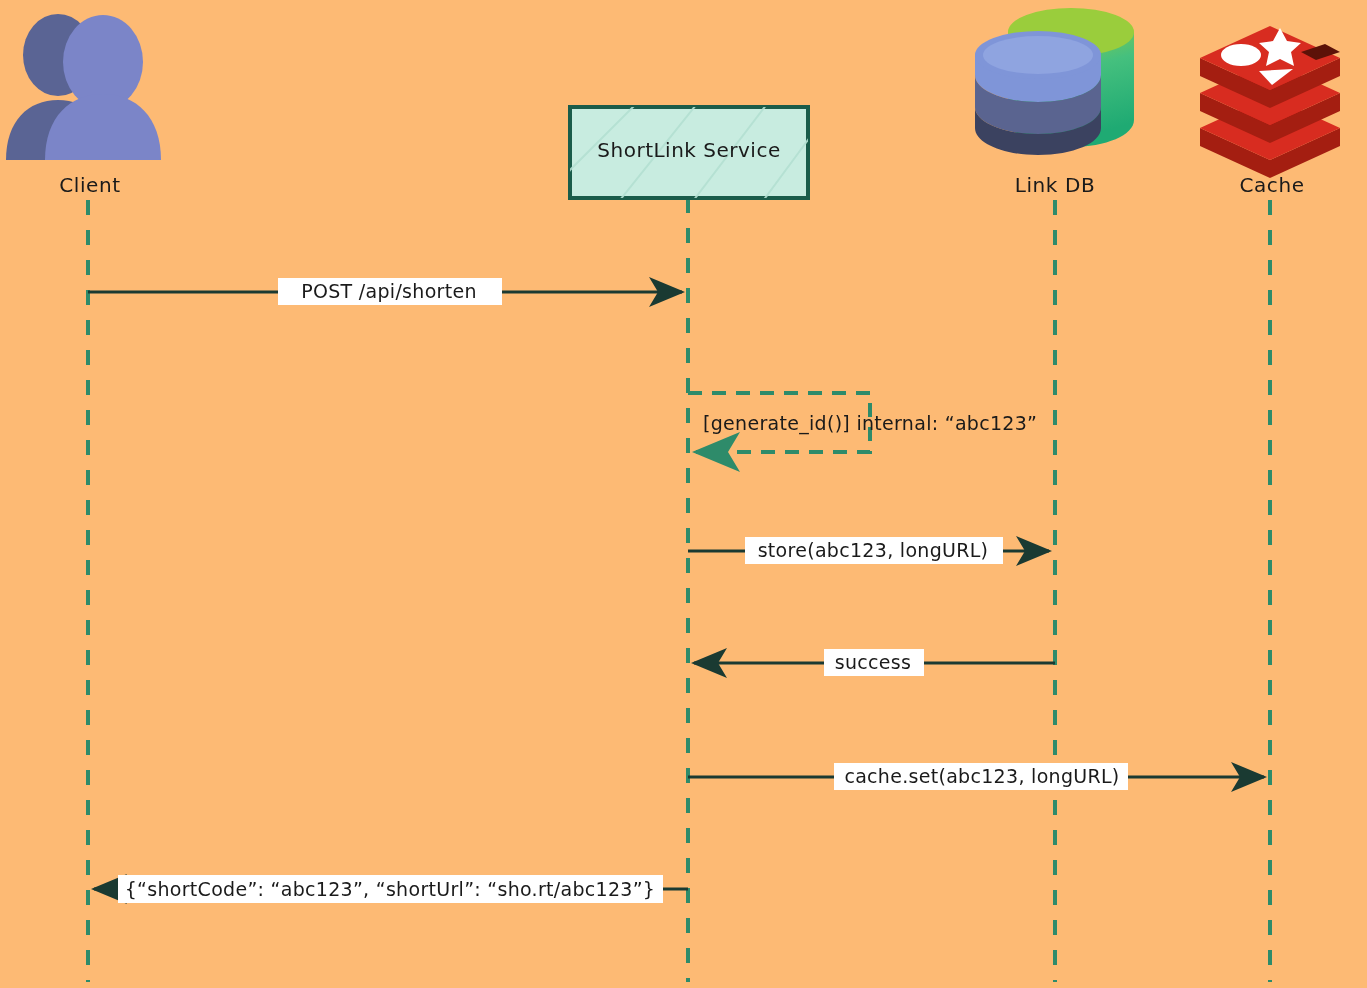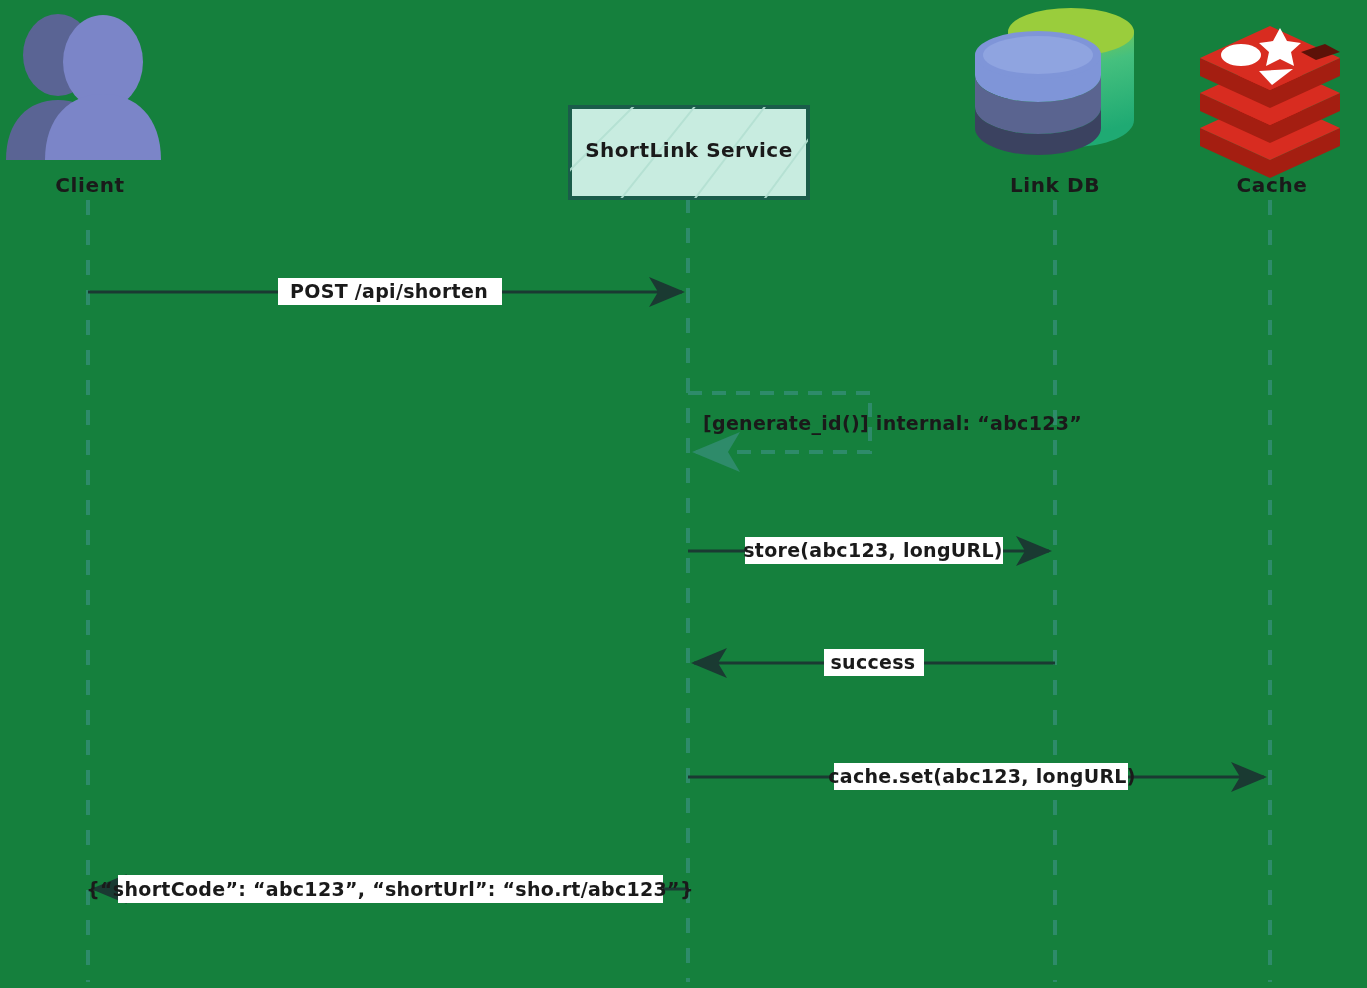--- a/index.html
+++ b/index.html
@@ -10,22 +10,21 @@
   body {
     width: 1367px;
     height: 988px;
     overflow: hidden;
     font-family: "DejaVu Sans", sans-serif;
   }
   #canvas {
     position: relative;
     width: 1367px;
     height: 988px;
-    background: #15803d;
-    font-weight: bold;
+    background: #fdba74;
   }
   #diagram-svg {
     position: absolute;
     left: 0;
     top: 0;
     width: 1367px;
     height: 988px;
   }
   .hand-text {
     font-family: "DejaVu Sans", sans-serif;

